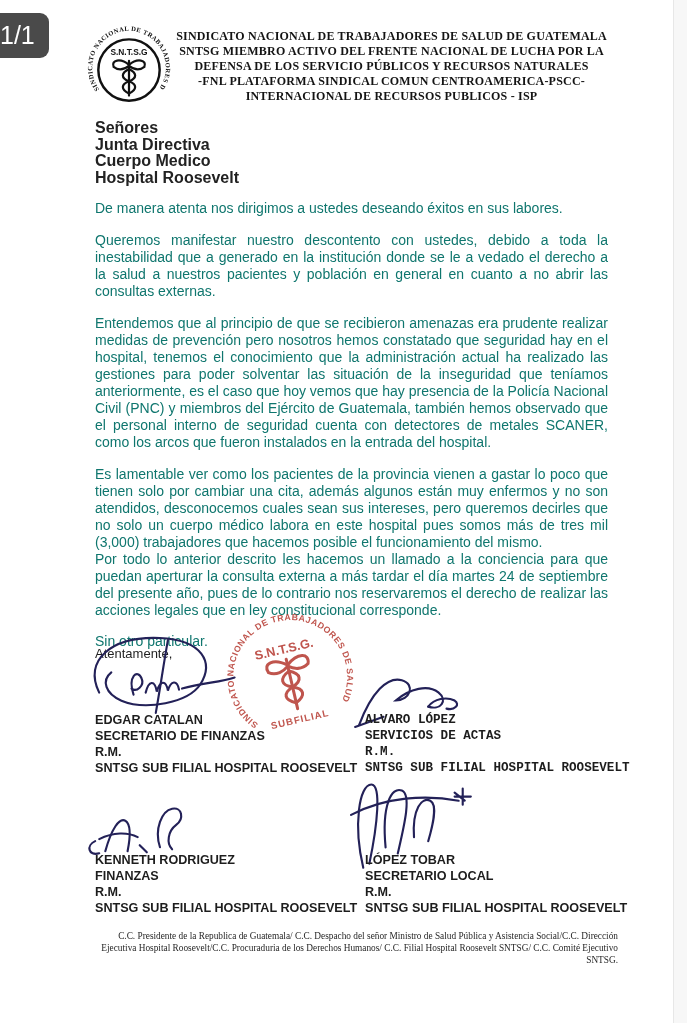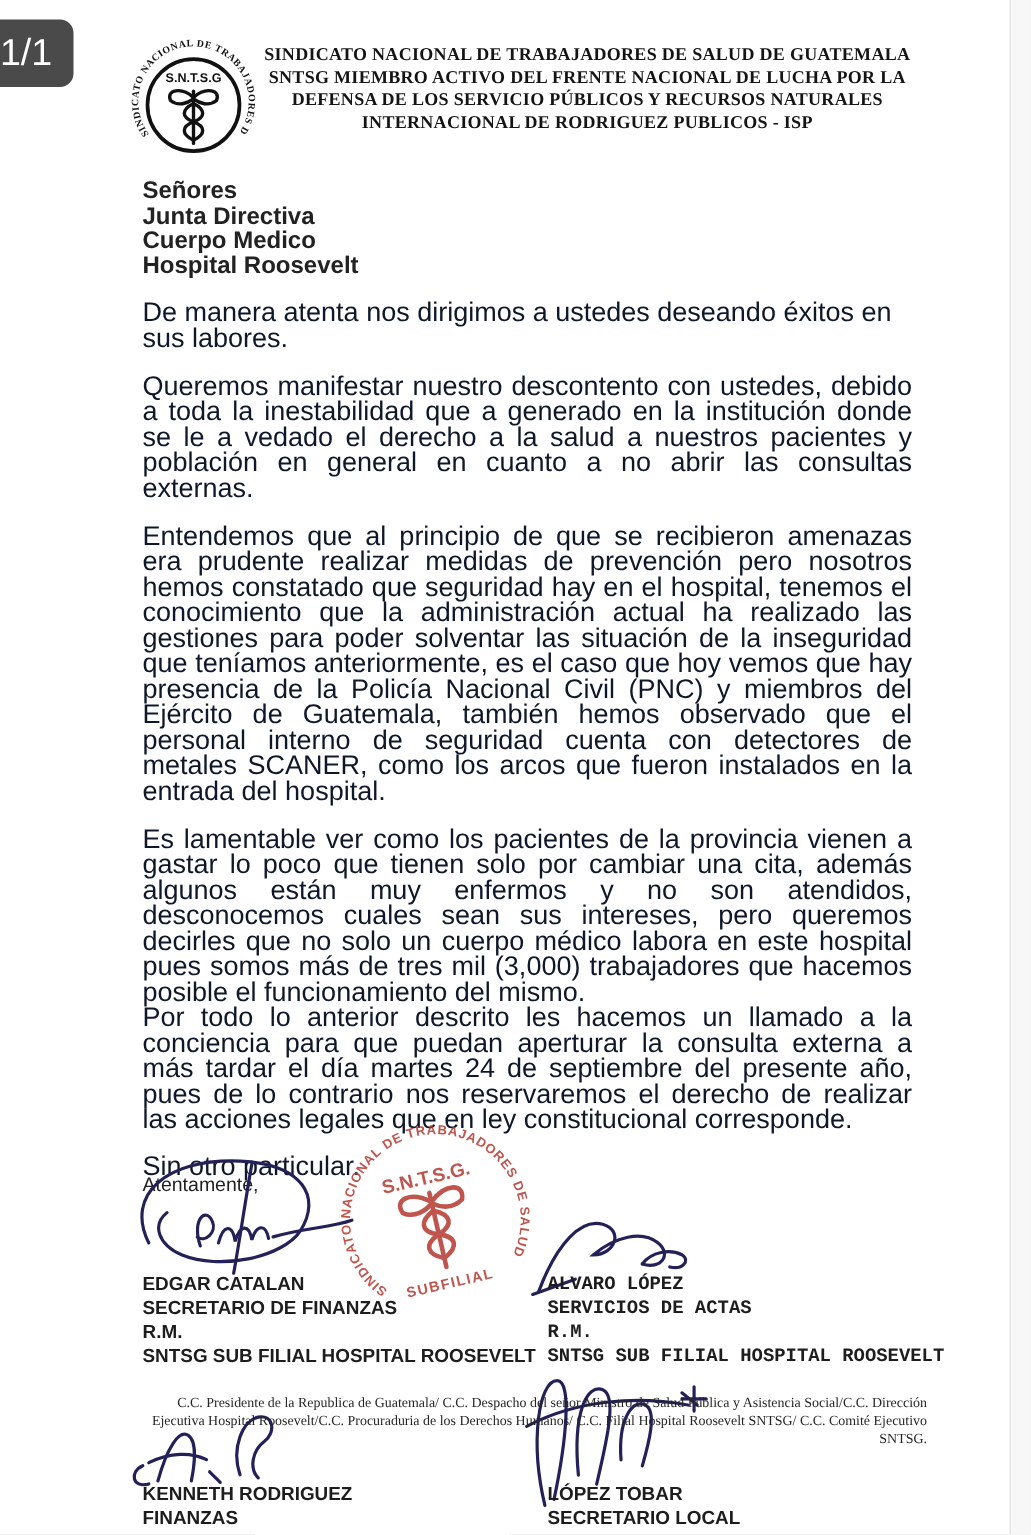--- a/index.html
+++ b/index.html
@@ -27,21 +27,21 @@
   .letterhead { display:flex; align-items:flex-start; margin-left:-12px; height:92px; margin-bottom:6px; }
   .logo-wrap { width:92px; flex:0 0 92px; }
   .head-title {
     flex:1; text-align:center; padding-top:7px;
     font-family:"Liberation Serif", serif; font-weight:bold;
     font-size:12px; line-height:15px; color:#141414; letter-spacing:.2px;
   }
 
   
   .recipient { margin-top:6px; font-size:16px; line-height:16.5px; font-weight:600; color:#222; }
-  .para { font-size:18px; line-height:17px; text-align:justify; color:#0f172a; font-weight:500; }
+  .para { font-size:14px; line-height:17px; text-align:justify; color:#0f766e; font-weight:500; }
   .greeting { margin-top:14px; text-align:left; }
   .p-gap { margin-top:15px; }
   .p-nogap { margin-top:0; }
   .closing { margin-top:14px; text-align:left; }
 
   
   .sig-area { position:relative; margin-top:6px; height:300px; }
   .salutation { position:absolute; left:0; top:-10px; font-size:13px; font-weight:500; }
   .sig { position:absolute; }
   .sig path, .sig line { fill:none; stroke:#232158; stroke-width:2.1; stroke-linecap:round; }
@@ -85,21 +85,22 @@
             <path d="M45 42 C53 35, 63 37, 60 44 C55 48, 49 46, 45 43"></path>
             <path d="M45 46 C37 50, 37 55, 45 58 C53 61, 53 66, 45 70"></path>
             <path d="M45 46 C53 50, 53 55, 45 58 C37 61, 37 66, 45 70"></path>
           </g>
         </svg>
       </div>
       <div class="head-title">
         <div>SINDICATO NACIONAL DE TRABAJADORES DE SALUD DE GUATEMALA</div>
         <div>SNTSG MIEMBRO ACTIVO DEL FRENTE NACIONAL DE LUCHA POR LA</div>
         <div>DEFENSA DE LOS SERVICIO PÚBLICOS Y RECURSOS NATURALES</div>
-        <div>INTERNACIONAL DE RODRIGUEZ PUBLICOS - ISP</div>
+        <div>-FNL PLATAFORMA SINDICAL COMUN CENTROAMERICA-PSCC-</div>
+        <div>INTERNACIONAL DE RECURSOS PUBLICOS - ISP</div>
       </div>
     </div>
 
     <div class="recipient">
       <div>Señores</div>
       <div>Junta Directiva</div>
       <div>Cuerpo Medico</div>
       <div>Hospital Roosevelt</div>
     </div>
 

